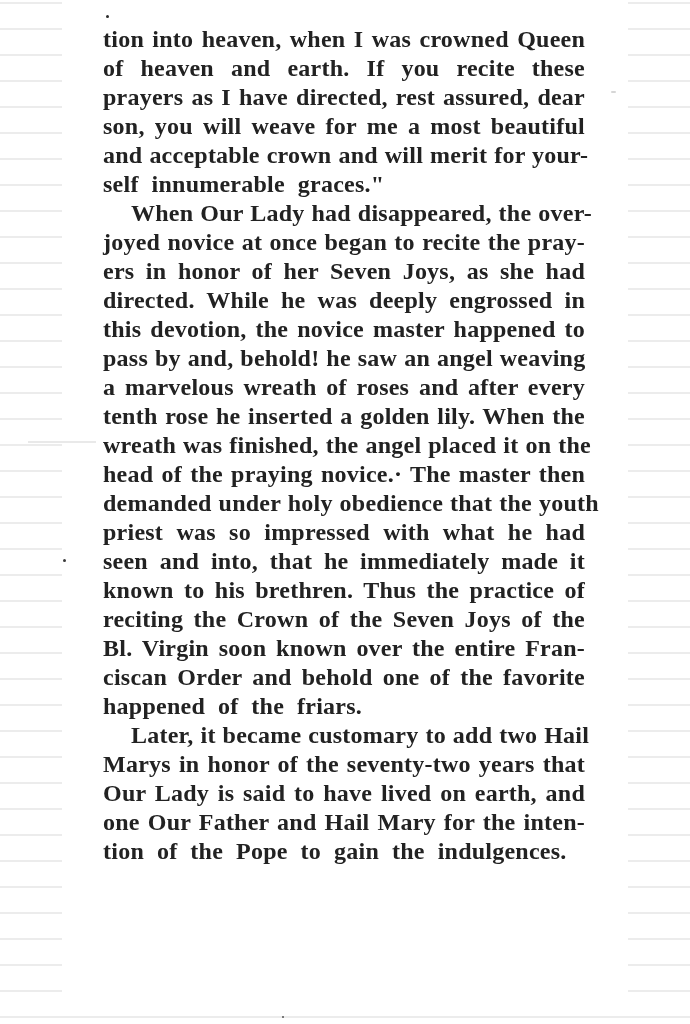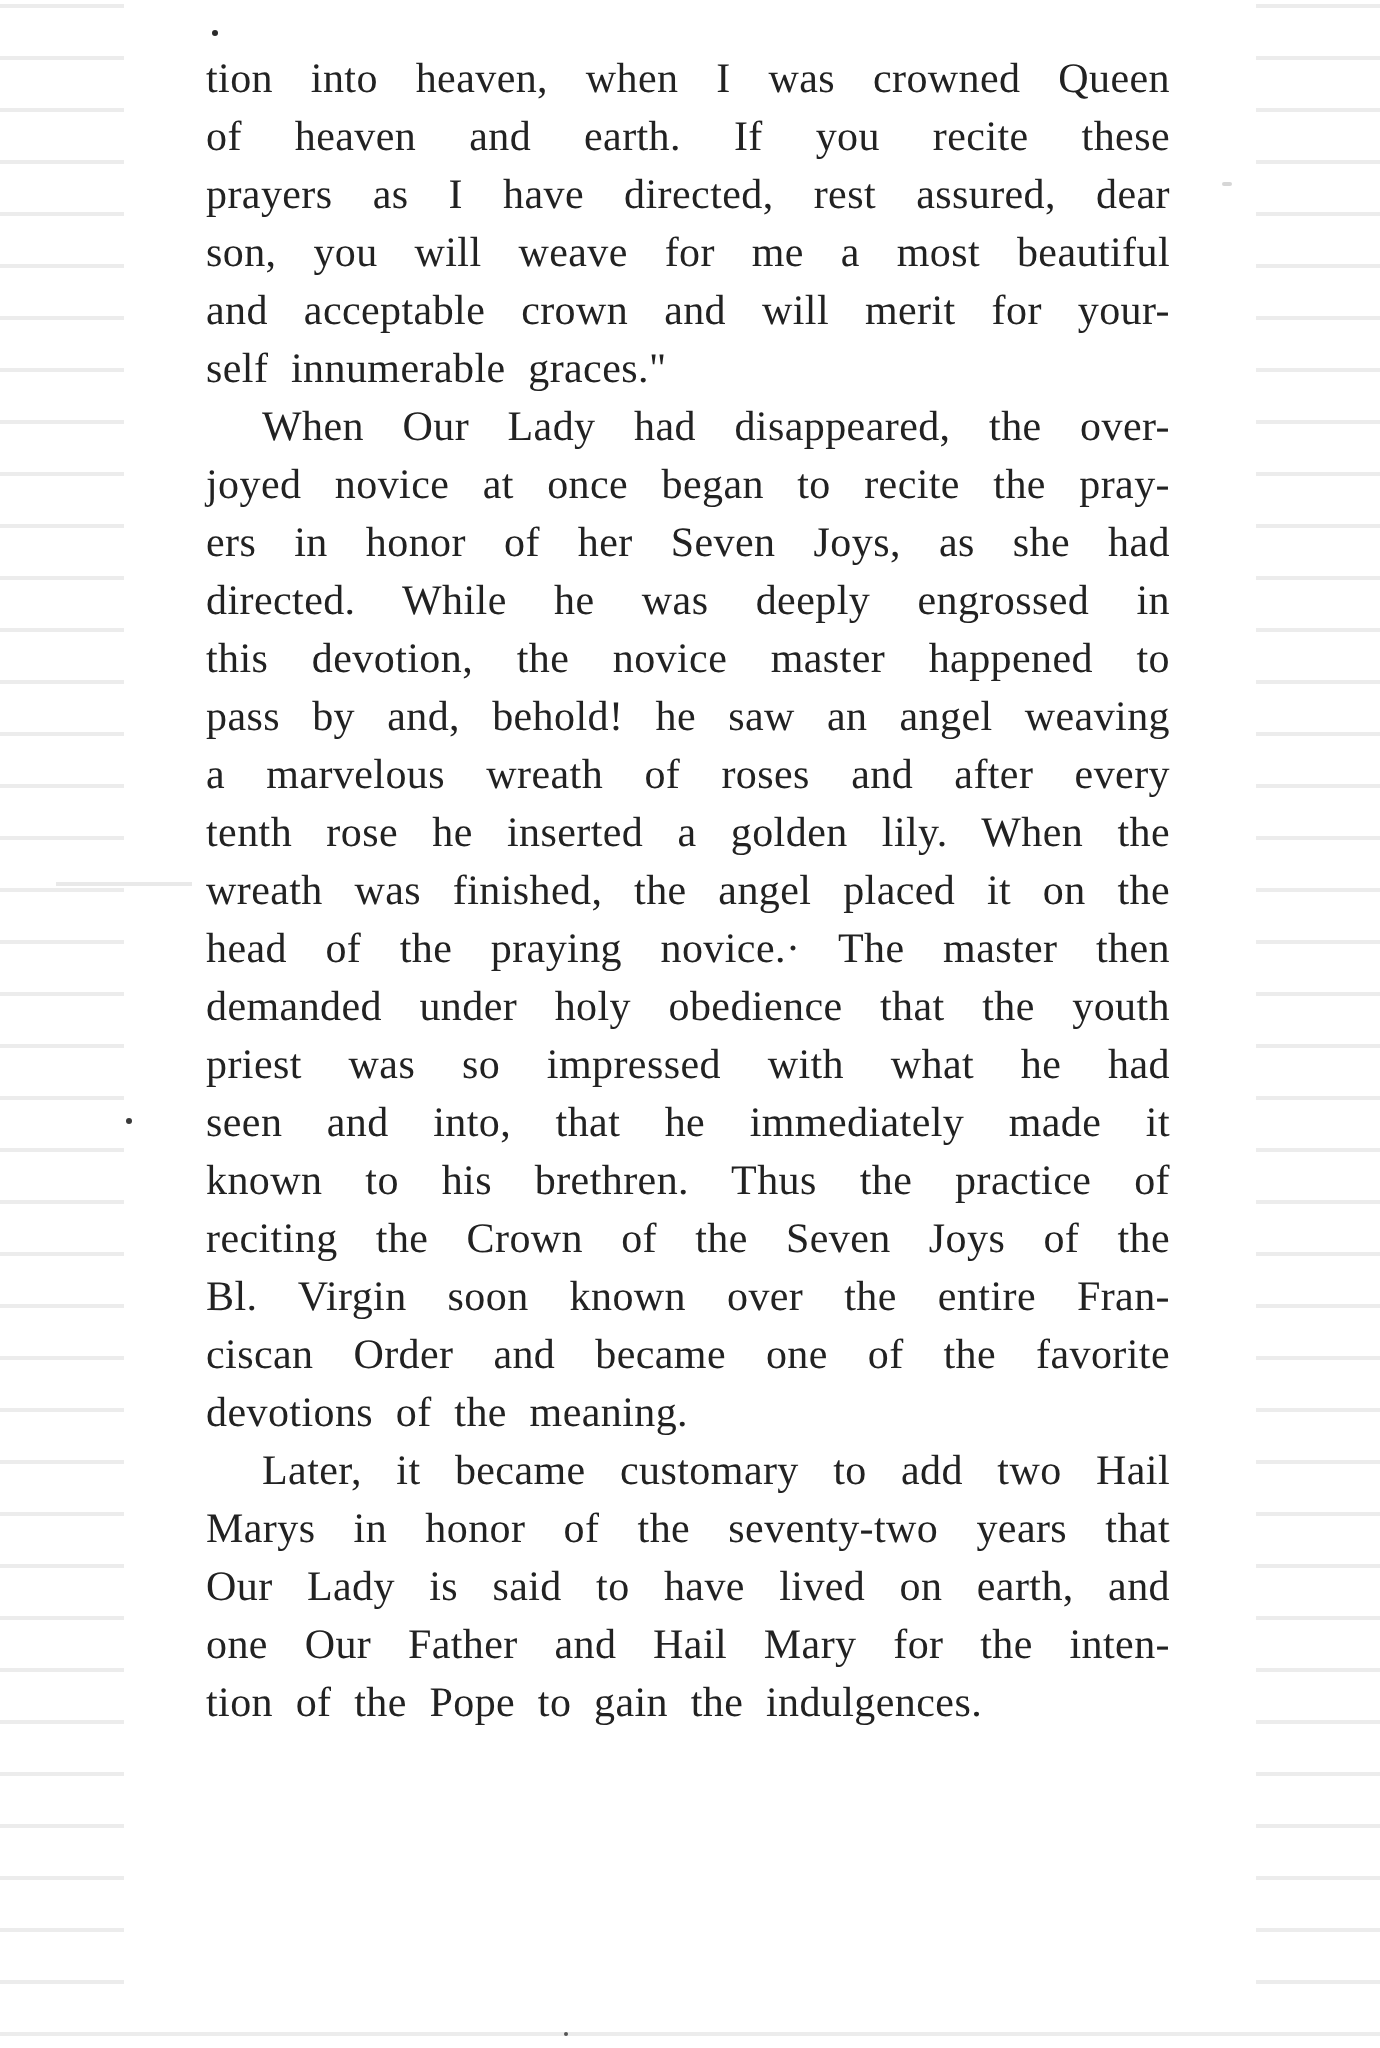--- a/index.html
+++ b/index.html
@@ -23,22 +23,22 @@
       #ffffff 4px 26px
     );
   }
   
   .book-page{
     position:absolute;left:62px;top:0;width:566px;height:992px;
     background:var(--paper);
   }
   .page-text{
     position:absolute;left:41px;top:25px;width:482px;
-    font-size:21px;line-height:29px;color:var(--ink);
-    font-weight:normal;
+    font-size:24px;line-height:29px;color:var(--ink);
+    font-weight:bold;
   }
   .paragraph{margin:0;padding:0;}
   .line{
     height:29px;white-space:nowrap;
     text-align:justify;text-align-last:justify;
     word-spacing:0.03em;
     letter-spacing:0.01em;
   }
   .line.indent{text-indent:28px;}
   .line.last{text-align-last:left;word-spacing:0.28em;}
@@ -78,22 +78,22 @@
         <div class="line">a marvelous wreath of roses and after every</div>
         <div class="line">tenth rose he inserted a golden lily. When the</div>
         <div class="line">wreath was finished, the angel placed it on the</div>
         <div class="line">head of the praying novice.· The master then</div>
         <div class="line">demanded under holy obedience that the youth</div>
         <div class="line">priest was so impressed with what he had</div>
         <div class="line">seen and into, that he immediately made it</div>
         <div class="line">known to his brethren. Thus the practice of</div>
         <div class="line">reciting the Crown of the Seven Joys of the</div>
         <div class="line">Bl. Virgin soon known over the entire Fran-</div>
-        <div class="line">ciscan Order and became one of the favorite</div>
-        <div class="line last">devotions of the meaning.</div>
+        <div class="line">ciscan Order and behold one of the favorite</div>
+        <div class="line last">happened of the friars.</div>
       </div>
       <div class="paragraph">
         <div class="line indent">Later, it became customary to add two Hail</div>
         <div class="line">Marys in honor of the seventy-two years that</div>
         <div class="line">Our Lady is said to have lived on earth, and</div>
         <div class="line">one Our Father and Hail Mary for the inten-</div>
         <div class="line last">tion of the Pope to gain the indulgences.</div>
       </div>
     </div>
 </div>

